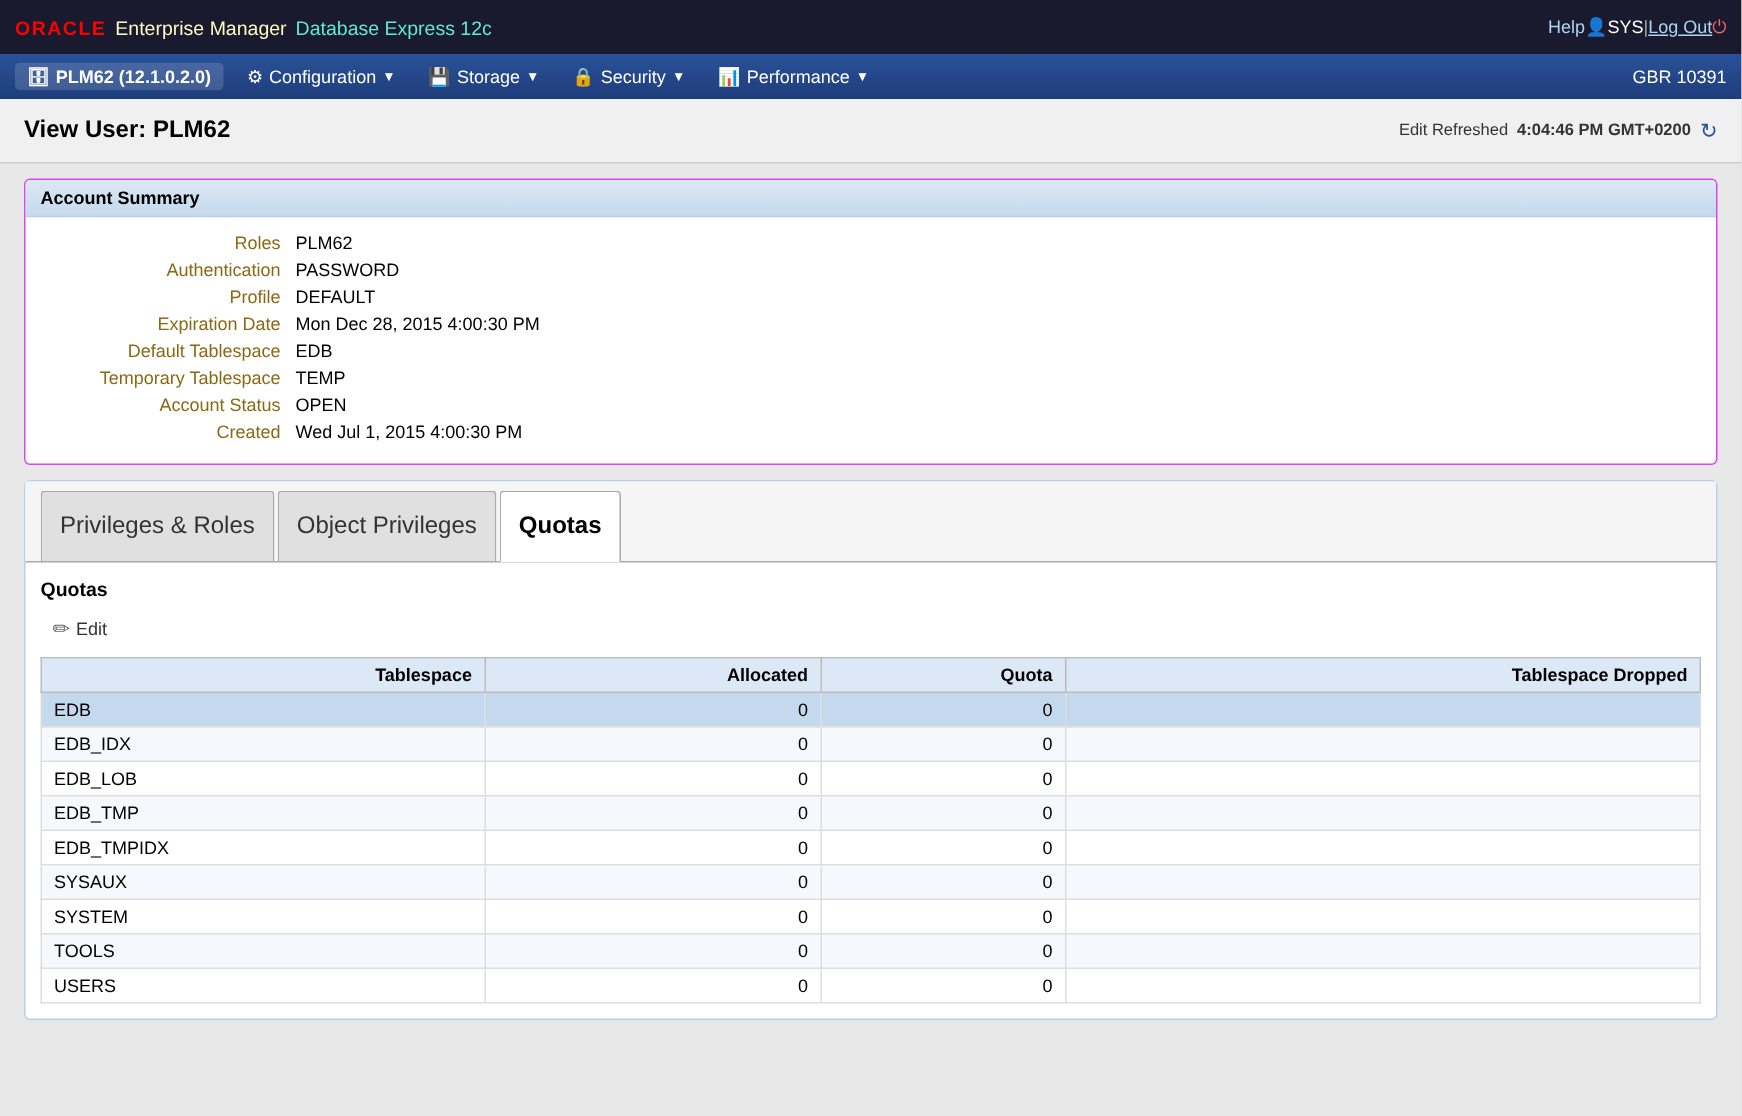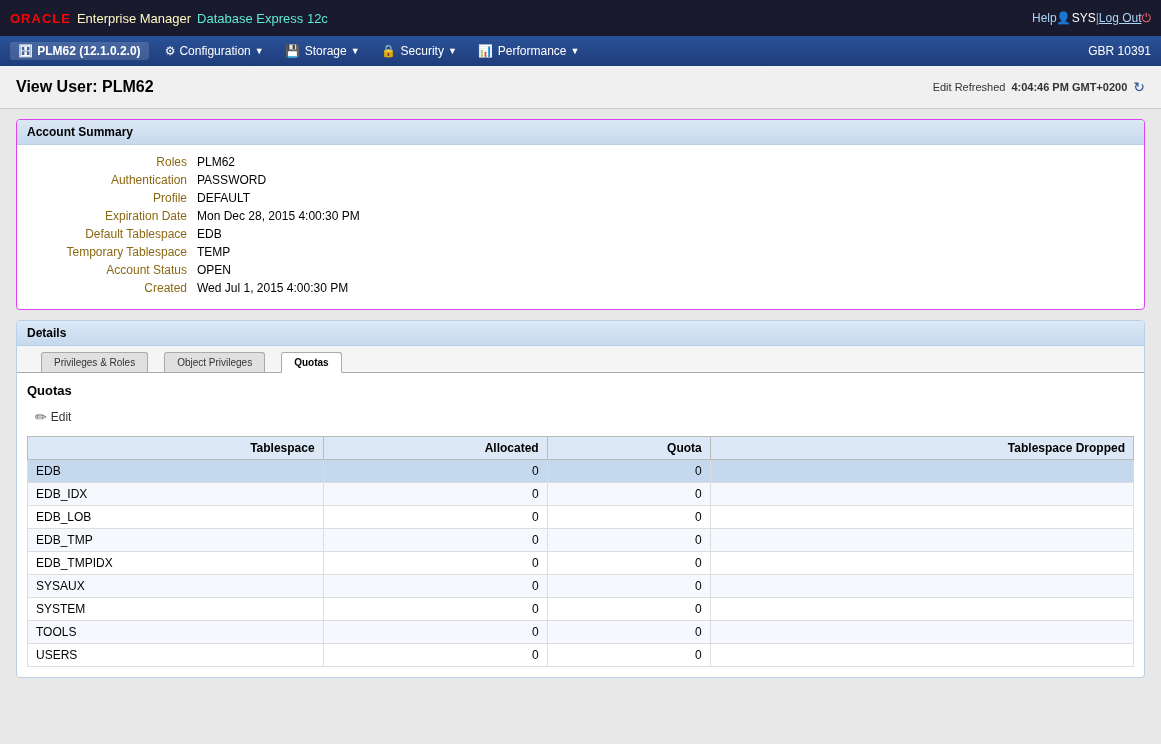--- a/index.html
+++ b/index.html
@@ -121,30 +121,29 @@
     }
 
     
     .tabs {
       display: flex;
       border-bottom: 1px solid #aaa;
       padding: 6px 10px 0;
       background: #f5f5f5;
     }
     .tab {
-      padding: 4px 12px;
+      padding: 14px 12px;
       cursor: pointer;
-      font-size: 10px;
+      font-size: 16px;
       border: 1px solid #aaa;
       border-bottom: none;
       background: #e0e0e0;
       color: #333;
       margin-right: 2px;
       border-radius: 3px 3px 0 0;
-      margin-left: 14px;
     }
     .tab.active {
       background: #fff;
       font-weight: bold;
       color: #000;
       border-bottom: 1px solid #fff;
       margin-bottom: -1px;
     }
 
     
@@ -286,21 +285,20 @@
           <span class="field-value">OPEN</span>
         </div>
         <div class="field-row">
           <span class="field-label">Created</span>
           <span class="field-value">Wed Jul 1, 2015 4:00:30 PM</span>
         </div>
       </div>
     </div>
 
     <div class="details-section">
-      <div class="details-header">Details</div>
 
       <div class="tabs">
         <div class="tab">
           <span>Privileges &amp; Roles</span>
         </div>
         <div class="tab">
           <span>Object Privileges</span>
         </div>
         <div class="tab active">
           <span>Quotas</span>

